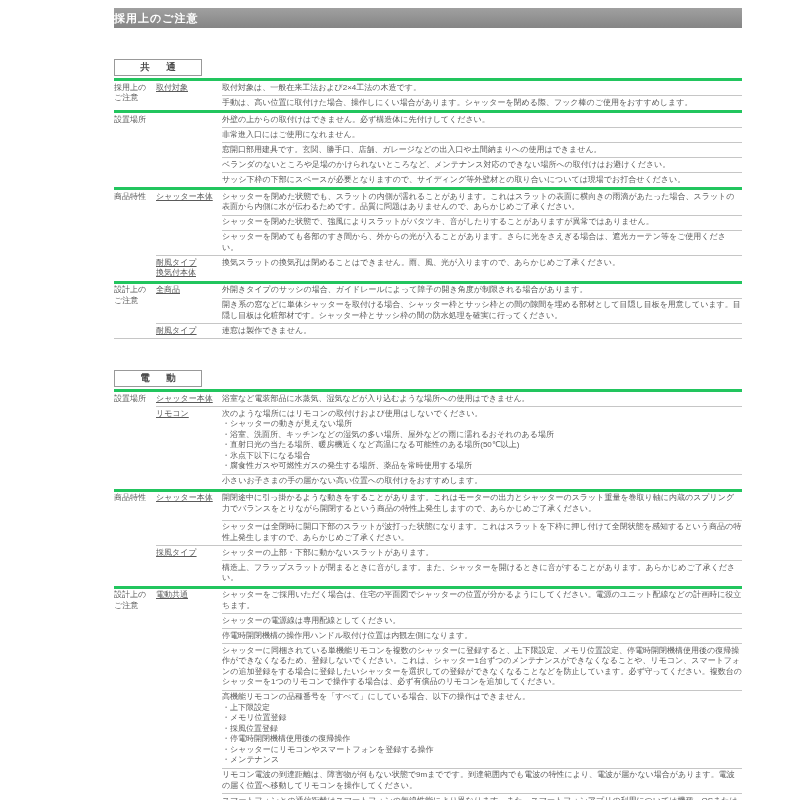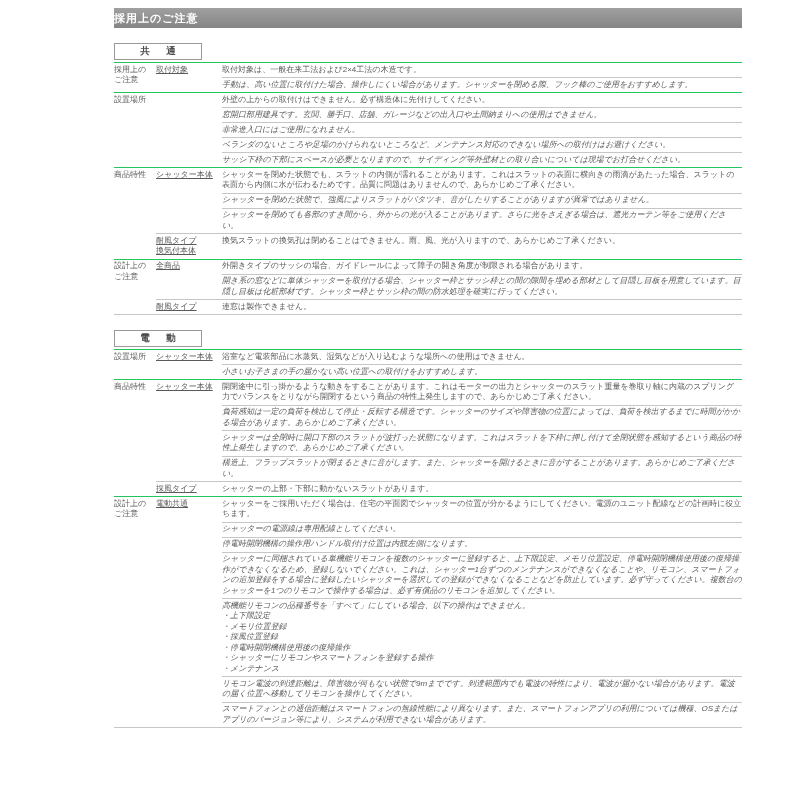--- a/index.html
+++ b/index.html
@@ -10,39 +10,39 @@
     -webkit-font-smoothing:antialiased;
   }
   .doc { width:628px; margin:8px 0 0 114px; }
   .header-bar {
     height:20px;
     background:linear-gradient(to bottom,#a0a0a0,#858585);
     color:#ffffff;
     font-size:11px; font-weight:bold;
     line-height:20px; letter-spacing:1px;
   }
-  .section { margin-top:12px; }
+  .section { margin-top:28px; }
   .section-label {
     display:inline-block;
     border:1px solid #999999;
     width:74px; padding:1px 6px;
     font-size:9.5px; color:#4c4c4c; font-weight:bold;
     text-align:center; letter-spacing:7px; text-indent:7px;
     margin-bottom:2px;
     background:#ffffff;
   }
   .ntable { border-bottom:1px solid #c6c6c6; }
   .row { display:flex; position:relative; font-size:8px; line-height:10.5px; }
   .c1 { width:42px; flex:none; }
   .c1 .lbl { position:absolute; top:1.5px; left:0; width:42px; white-space:pre-line; }
   .c2 { width:64px; flex:none; white-space:pre-line; padding:1.5px 2px 2px 0;text-decoration:underline; }
   .ct { flex:1; white-space:pre-line; padding:1.5px 0 2px 0; }
-  .row.d-full { border-top:1px solid #22c55e;justify-content:space-between; }
+  .row.d-full { border-top:3px solid #22c55e;justify-content:space-between; }
   .row.d-col2 .c2, .row.d-col2 .ct { border-top:1px solid #c6c6c6; }
-  .row.d-content .ct { border-top:1px solid #c6c6c6;font-style:italic; }
+  .row.d-content .ct { border-top:1px solid #c6c6c6; }
 </style>
 </head>
 <body>
 
 <div class="doc">
   <div class="header-bar">
     <span>採用上のご注意</span>
   </div>
   <div id="sections-root">
   <div class="section">
@@ -71,29 +71,29 @@
             </div>
     <div class="c2"></div>
     <div class="ct">外壁の上からの取付けはできません。必ず構造体に先付けしてください。</div>
   </div>
 
   <div class="row d-content">
     <div class="c1">
               <span class="lbl"></span>
             </div>
     <div class="c2"></div>
+    <div class="ct">非常進入口にはご使用になれません。</div>
+  </div>
+
+  <div class="row d-content">
+    <div class="c1">
+              <span class="lbl"></span>
+            </div>
+    <div class="c2"></div>
     <div class="ct">窓開口部用建具です。玄関、勝手口、店舗、ガレージなどの出入口や土間納まりへの使用はできません。</div>
-  </div>
-
-  <div class="row d-content">
-    <div class="c1">
-              <span class="lbl"></span>
-            </div>
-    <div class="c2"></div>
-    <div class="ct">非常進入口にはご使用になれません。</div>
   </div>
 
   <div class="row d-content">
     <div class="c1">
               <span class="lbl"></span>
             </div>
     <div class="c2"></div>
     <div class="ct">ベランダのないところや足場のかけられないところなど、メンテナンス対応のできない場所への取付けはお避けください。</div>
   </div>
 
@@ -169,20 +169,32 @@
     <div class="section-label">電 動</div>
     <div class="ntable">
   <div class="row d-full">
     <div class="c1">
               <span class="lbl">設置場所</span>
             </div>
     <div class="c2">シャッター本体</div>
     <div class="ct">浴室など電装部品に水蒸気、湿気などが入り込むような場所への使用はできません。</div>
   </div>
 
+  <div class="row d-col2">
+    <div class="c1">
+              <span class="lbl"></span>
+            </div>
+    <div class="c2">リモコン</div>
+    <div class="ct">次のような場所にはリモコンの取付けおよび使用はしないでください。
+・シャッターの動きが見えない場所
+・浴室、洗面所、キッチンなどの湿気の多い場所、屋外などの雨に濡れるおそれのある場所
+・直射日光の当たる場所、暖房機近くなど高温になる可能性のある場所(50℃以上)
+・氷点下以下になる場合
+・腐食性ガスや可燃性ガスの発生する場所、薬品を常時使用する場所</div>
+  </div>
 
   <div class="row d-content">
     <div class="c1">
               <span class="lbl"></span>
             </div>
     <div class="c2"></div>
     <div class="ct">小さいお子さまの手の届かない高い位置への取付けをおすすめします。</div>
   </div>
 
   <div class="row d-full">
@@ -192,45 +204,44 @@
     <div class="c2">シャッター本体</div>
     <div class="ct">開閉途中に引っ掛かるような動きをすることがあります。これはモーターの出力とシャッターのスラット重量を巻取り軸に内蔵のスプリング力でバランスをとりながら開閉するという商品の特性上発生しますので、あらかじめご了承ください。</div>
   </div>
 
 
   <div class="row d-content">
     <div class="c1">
               <span class="lbl"></span>
             </div>
     <div class="c2"></div>
-    <div class="ct">負荷感知は一定の負荷を検出して停止・反転する構造です。シャッターのサイズや障害物の位置によっては、負荷を検出するまでに時間がかかる場合があります。あらかじめご了承ください。</div>
   </div>
 
   <div class="row d-content">
     <div class="c1">
               <span class="lbl"></span>
             </div>
     <div class="c2"></div>
     <div class="ct">シャッターは全閉時に開口下部のスラットが波打った状態になります。これはスラットを下枠に押し付けて全閉状態を感知するという商品の特性上発生しますので、あらかじめご了承ください。</div>
-  </div>
-
-  <div class="row d-content">
-    <div class="c1">
-              <span class="lbl"></span>
-            </div>
-    <div class="c2"></div>
-    <div class="ct">構造上、フラップスラットが閉まるときに音がします。また、シャッターを開けるときに音がすることがあります。あらかじめご了承ください。</div>
   </div>
 
   <div class="row d-col2">
     <div class="c1">
               <span class="lbl"></span>
             </div>
     <div class="c2">採風タイプ</div>
     <div class="ct">シャッターの上部・下部に動かないスラットがあります。</div>
+  </div>
+
+  <div class="row d-content">
+    <div class="c1">
+              <span class="lbl"></span>
+            </div>
+    <div class="c2"></div>
+    <div class="ct">構造上、フラップスラットが閉まるときに音がします。また、シャッターを開けるときに音がすることがあります。あらかじめご了承ください。</div>
   </div>
 
   <div class="row d-full">
     <div class="c1">
               <span class="lbl">設計上の
 ご注意</span>
             </div>
     <div class="c2">電動共通</div>
     <div class="ct">シャッターをご採用いただく場合は、住宅の平面図でシャッターの位置が分かるようにしてください。電源のユニット配線などの計画時に役立ちます。</div>
   </div>

